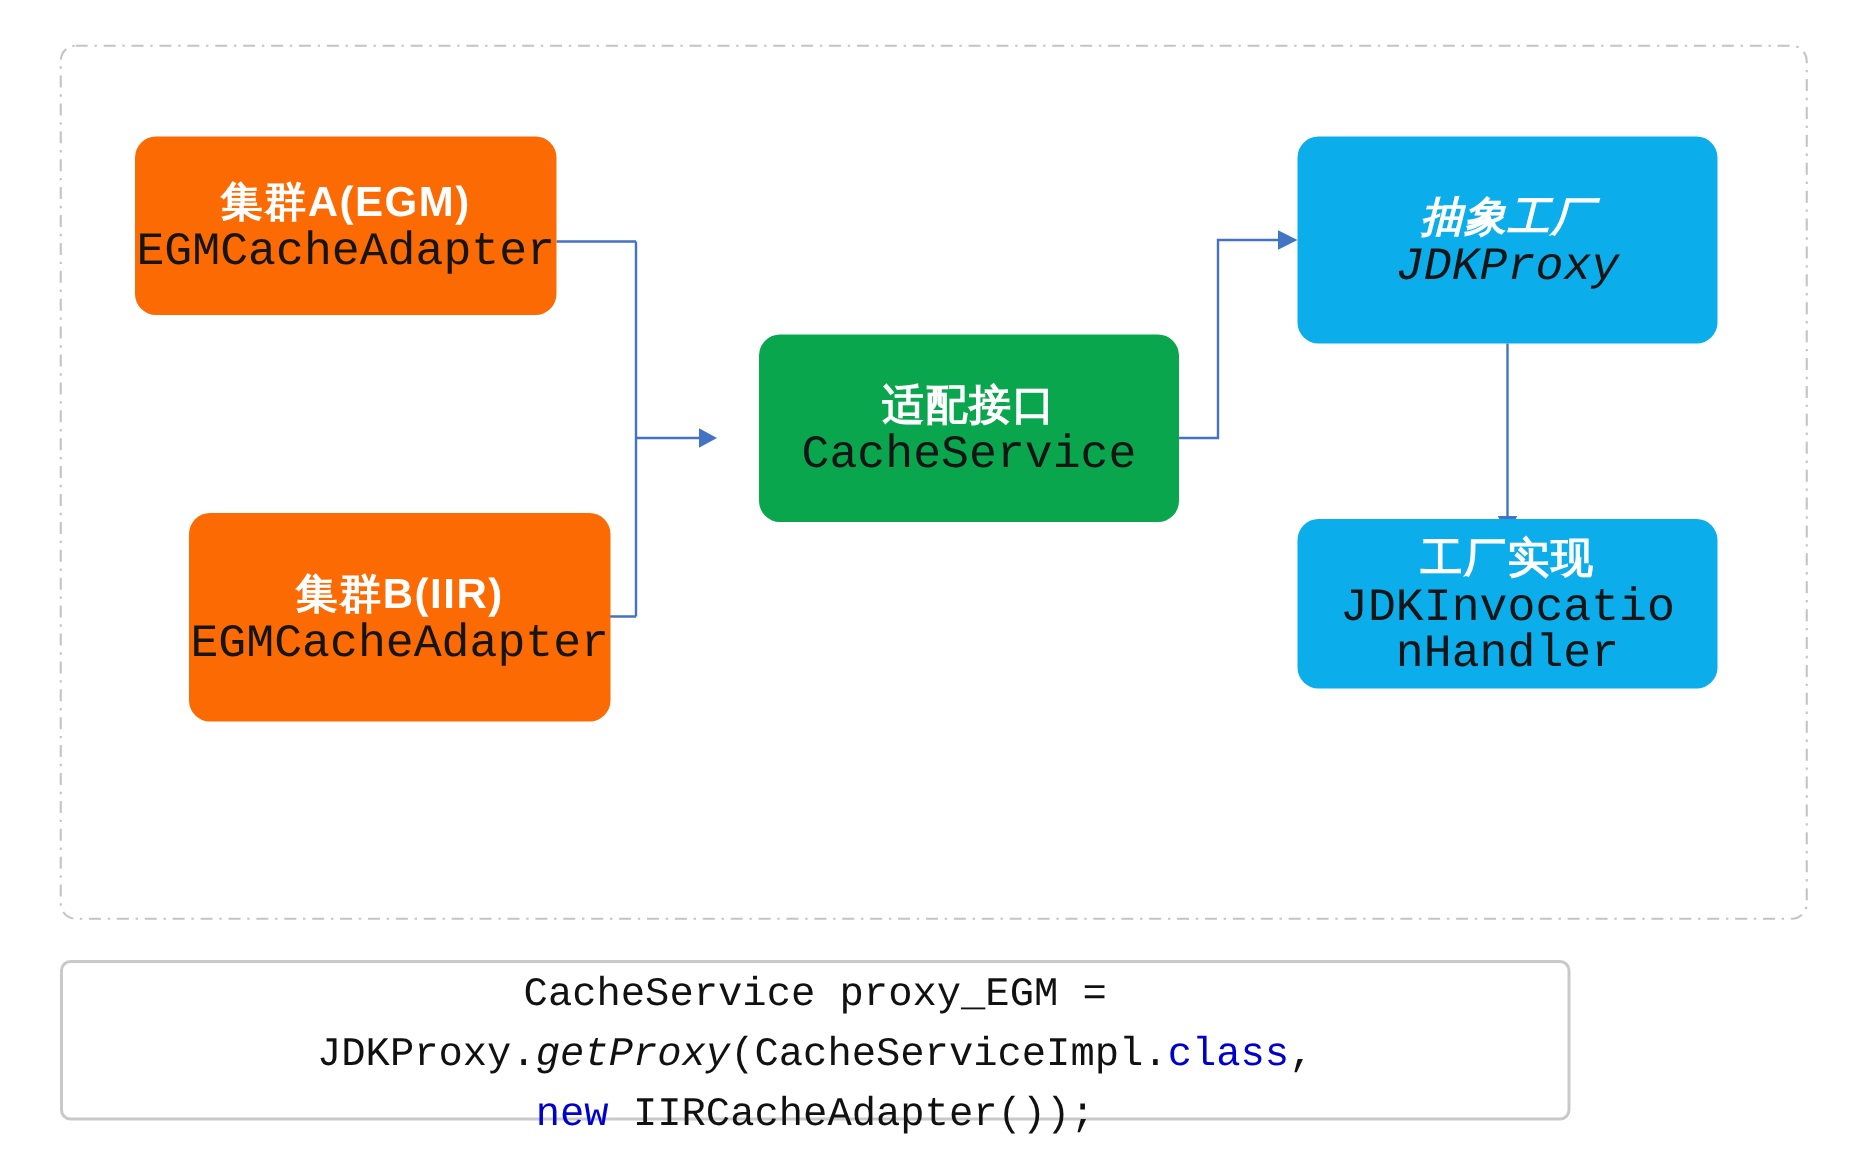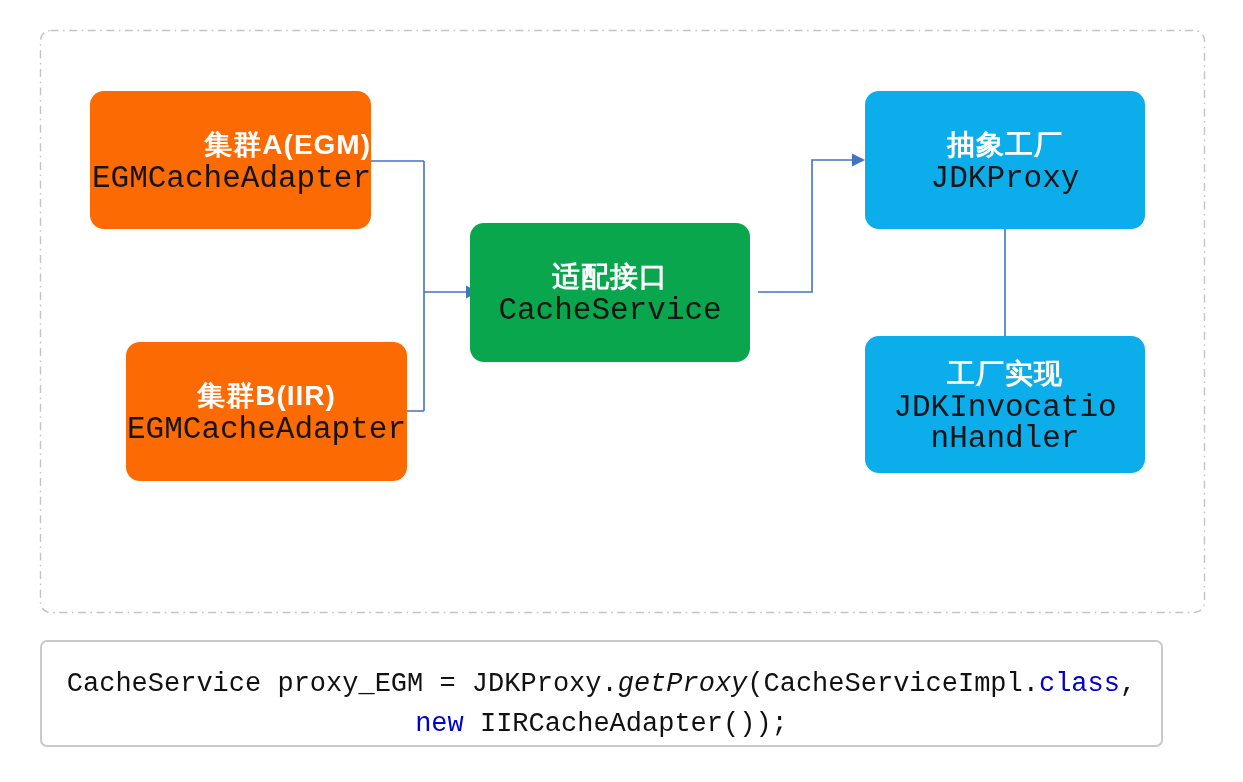--- a/index.html
+++ b/index.html
@@ -48,39 +48,39 @@
   }
   .node-subtitle.wrap {
     width: 228px;
     word-break: break-all;
     text-align: center;
   }
   .node-orange { background: #fb6a03; }
   .node-green  { background: #0aa64e; }
   .node-blue   { background: #0badea; }
 
-  .node-cluster-a { left: 90px;  top: 91px;  width: 281px; height: 138px; align-items: flex-end; }
+  .node-cluster-a { left: 90px;  top: 91px;  width: 281px; height: 119px; }
   .node-cluster-b { left: 90px;  top: 342px; width: 281px; height: 139px; margin-left: 36px; }
-  .node-adapter   { left: 470px; top: 223px; width: 280px; height: 139px; text-align: center; }
-  .node-factory   { left: 865px; top: 91px;  width: 280px; height: 138px; }
-  .node-impl      { left: 865px; top: 336px; width: 280px; height: 137px; }
+  .node-adapter   { left: 506px; top: 223px; width: 280px; height: 125px; text-align: center; }
+  .node-factory   { left: 865px; top: 91px;  width: 280px; height: 138px; font-style: italic; }
+  .node-impl      { left: 865px; top: 346px; width: 280px; height: 113px; }
 
   .code-box {
     position: absolute;
     left: 40px;
     top: 640px;
-    width: 1123px;
+    width: 1007px;
     height: 107px;
     box-sizing: border-box;
     border: 2px solid #c9c9c9;
     border-radius: 7px;
     background: #ffffff;
     z-index: 2;
     text-align: center;
-    padding-top: 22px;
+    padding-top: 2px;
   }
   .code-line {
     font-family: "Liberation Mono", monospace;
     font-size: 27px;
     line-height: 40px;
     color: #111111;
     white-space: pre-wrap;
   }
   .code-italic { font-style: italic; }
   .code-kw { color: #0101cd; }

